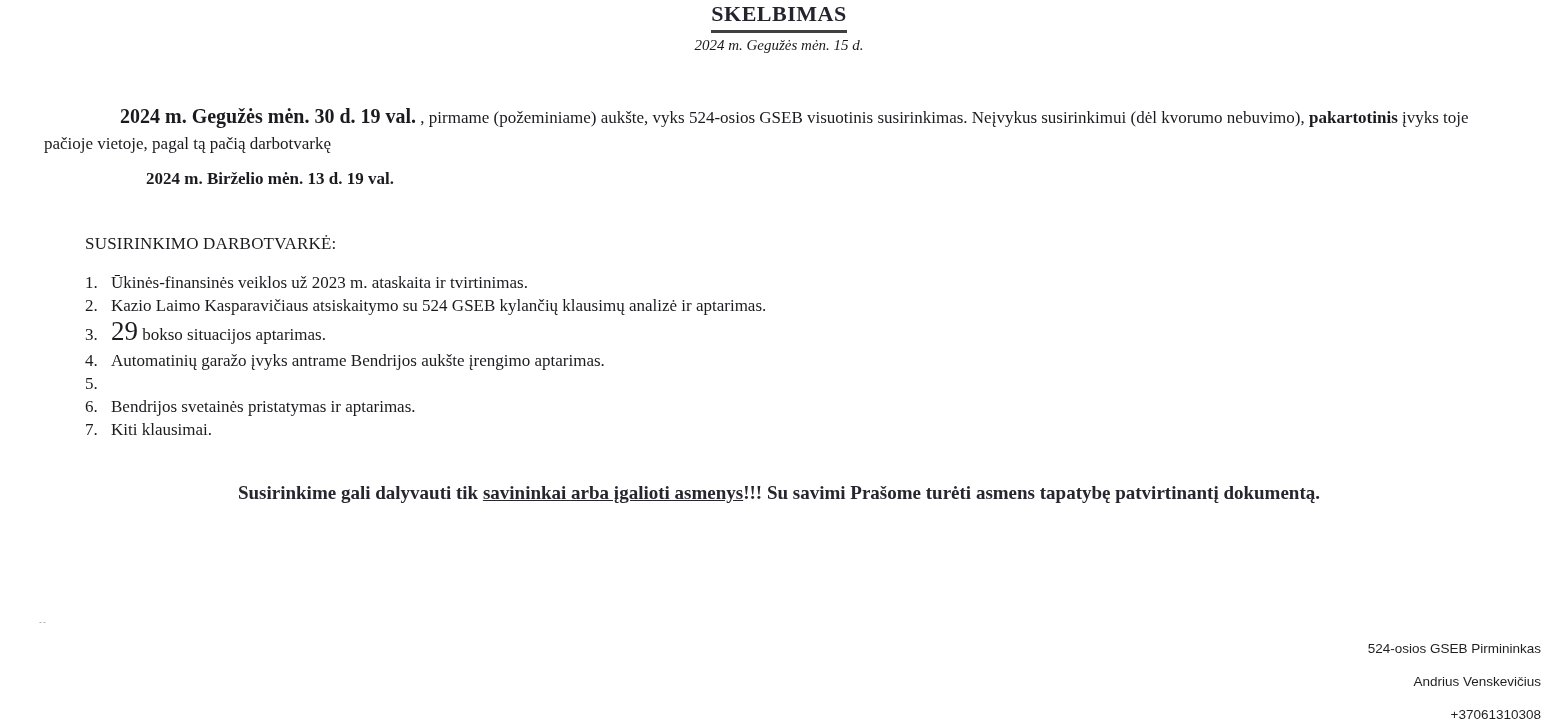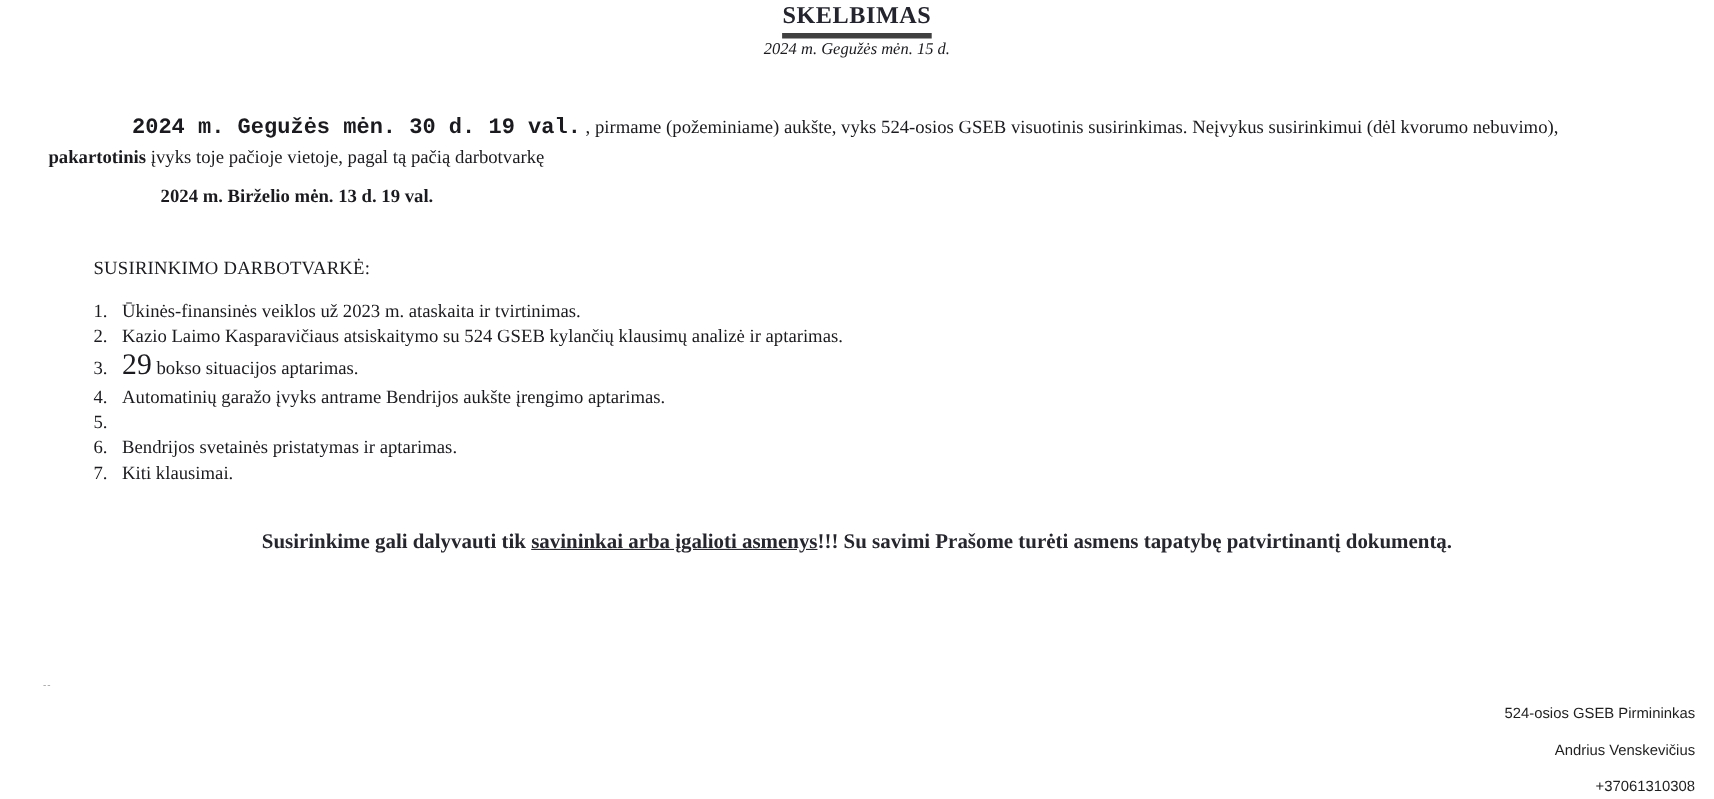--- a/index.html
+++ b/index.html
@@ -16,21 +16,21 @@
   .doc-title-wrap {
     position: absolute;
     top: 1px; left: 0; right: 0;
     text-align: center;
   }
   .doc-title {
     display: inline-block;
     font-size: 22px;
     font-weight: bold;
     color: #24242e;
-    border-bottom: 5px solid #404040;
+    border-bottom: 3px solid #404040;
     padding-bottom: 3px;
     letter-spacing: 0.5px;
   }
   .doc-date {
     position: absolute;
     top: 37px; left: 0; right: 0;
     text-align: center;
     font-size: 15px;
     font-style: italic;
   }
@@ -39,21 +39,20 @@
     top: 103px;
     left: 44px;
     width: 1432px;
     font-size: 17px;
     line-height: 26px;
     text-indent: 76px;
   }
   .intro .big-bold {
     font-size: 20px;
     font-weight: bold;
-    font-family: Liberation Mono, monospace;
   }
   .intro .bold { font-weight: bold; }
   .repeat-date {
     position: absolute;
     top: 169px;
     left: 120px;
     font-size: 17px;
     font-weight: bold;
     margin-left: 26px;
   }

